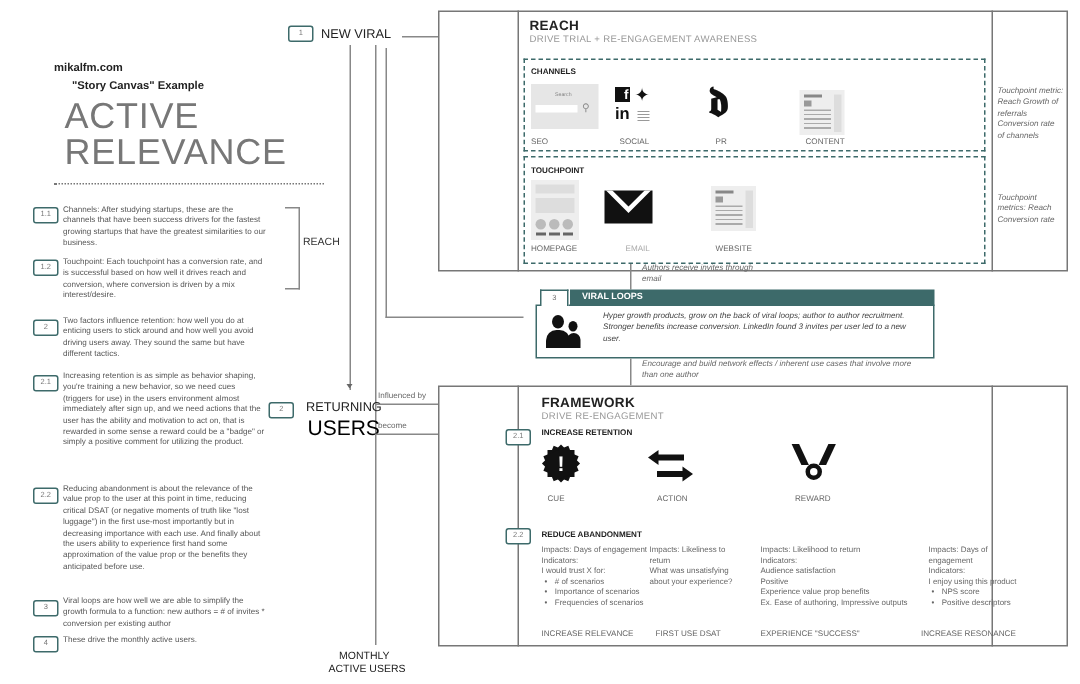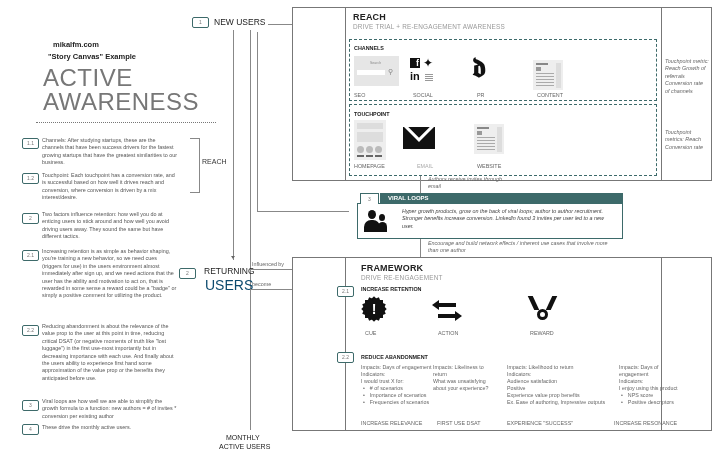--- a/index.html
+++ b/index.html
@@ -18,24 +18,24 @@
   .icon-label { position: absolute; font-size: 5.4px; color: #666; }
   .metric { position: absolute; font-size: 5.4px; line-height: 7.4px; color: #666; font-style: italic; }
   .col-text { position: absolute; font-size: 5.3px; line-height: 7px; color: #666; }
   .col-text ul { list-style: none; }
   .col-text li::before { content: "•"; margin-right: 5px; margin-left: 2px; }
   .arrow-down::after { content: ""; position: absolute; left: -2px; bottom: -1px; border-left: 2.5px solid transparent; border-right: 2.5px solid transparent; border-top: 3px solid #666; }
 </style>
 </head>
 <body>
 
-<div class="abs" style="left:53px;top:40px;font-size:7.5px;font-weight:bold;color:#222;">mikalfm.com</div>
+<div class="abs" style="left:36px;top:40px;font-size:7.5px;font-weight:bold;color:#222;">mikalfm.com</div>
 <div class="abs" style="left:48px;top:52px;font-size:7.5px;font-weight:bold;color:#222;">"Story Canvas" Example</div>
 <div class="abs" style="left:43px;top:64px;font-size:24px;color:#777;letter-spacing:0.5px;">ACTIVE</div>
-<div class="abs" style="left:43px;top:88px;font-size:24px;color:#777;letter-spacing:0.5px;">AWARENESS</div>
+<div class="abs" style="left:43px;top:88px;font-size:24px;color:#777;letter-spacing:0.5px;">RELEVANCE</div>
 <div class="abs" style="left:36px;top:122px;width:180px;border-top:1px dotted #777;"></div>
 
 <div class="num-box" style="left:22px;top:138px;">1.1</div>
 <div class="note" style="left:42px;top:137px;width:136px;">Channels: After studying startups, these are the channels that have been success drivers for the fastest growing startups that have the greatest similarities to our business.</div>
 
 <div class="num-box" style="left:22px;top:173px;">1.2</div>
 <div class="note" style="left:42px;top:172px;width:136px;">Touchpoint: Each touchpoint has a conversion rate, and is successful based on how well it drives reach and conversion, where conversion is driven by a mix interest/desire.</div>
 
 <div class="abs" style="left:190px;top:138px;width:10px;height:55px;border:1px solid #888;border-left:none;"></div>
 <div class="abs" style="left:202px;top:158px;font-size:7px;color:#333;">REACH</div>
@@ -49,32 +49,32 @@
 <div class="num-box" style="left:22px;top:325px;">2.2</div>
 <div class="note" style="left:42px;top:323px;width:136px;">Reducing abandonment is about the relevance of the value prop to the user at this point in time, reducing critical DSAT (or negative moments of truth like "lost luggage") in the first use-most importantly but in decreasing importance with each use. And finally about the users ability to experience first hand some approximation of the value prop or the benefits they anticipated before use.</div>
 
 <div class="num-box" style="left:22px;top:400px;">3</div>
 <div class="note" style="left:42px;top:398px;width:136px;">Viral loops are how well we are able to simplify the growth formula to a function: new authors = # of invites * conversion per existing author</div>
 
 <div class="num-box" style="left:22px;top:424px;">4</div>
 <div class="note" style="left:42px;top:424px;width:136px;">These drive the monthly active users.</div>
 
 <div class="num-box" style="left:192px;top:17px;">1</div>
-<div class="abs" style="left:214px;top:17px;font-size:8.5px;color:#222;">NEW USERS</div>
+<div class="abs" style="left:214px;top:17px;font-size:8.5px;color:#222;">NEW VIRAL</div>
 <div class="hline" style="left:268px;top:24px;width:25px;"></div>
 
 <div class="vline" style="left:233px;top:30px;height:230px;"></div>
 <div class="vline" style="left:250px;top:30px;height:400px;"></div>
 <div class="vline" style="left:257px;top:32px;height:180px;"></div>
 <div class="hline" style="left:257px;top:211px;width:92px;"></div>
 <div class="abs arrow-down" style="left:233px;top:258px;width:0;height:0;"></div>
 
 <div class="num-box" style="left:179px;top:268px;">2</div>
 <div class="abs" style="left:204px;top:266px;font-size:8.5px;color:#222;">RETURNING</div>
-<div class="abs" style="left:205px;top:277px;font-size:14px;color:#0c4a6e;">USERS</div>
+<div class="abs" style="left:205px;top:277px;font-size:14px;color:#000000;">USERS</div>
 
 <div class="abs" style="left:252px;top:261px;font-size:5.4px;color:#666;">Influenced by</div>
 <div class="hline" style="left:250px;top:269px;width:42px;"></div>
 <div class="abs" style="left:252px;top:281px;font-size:5.4px;color:#666;">become</div>
 <div class="hline" style="left:250px;top:289px;width:42px;"></div>
 
 <div class="abs" style="left:226px;top:434px;font-size:7px;color:#222;">MONTHLY</div>
 <div class="abs" style="left:219px;top:443px;font-size:7px;color:#222;">ACTIVE USERS</div>
 
 <div class="frame" style="left:292px;top:7px;width:420px;height:174px;"></div>

